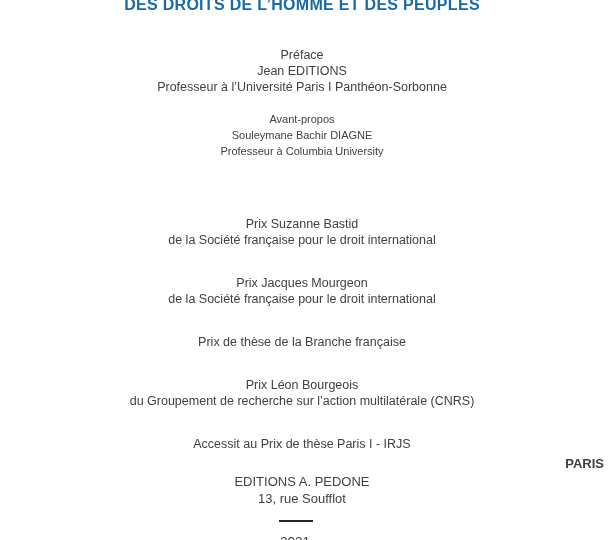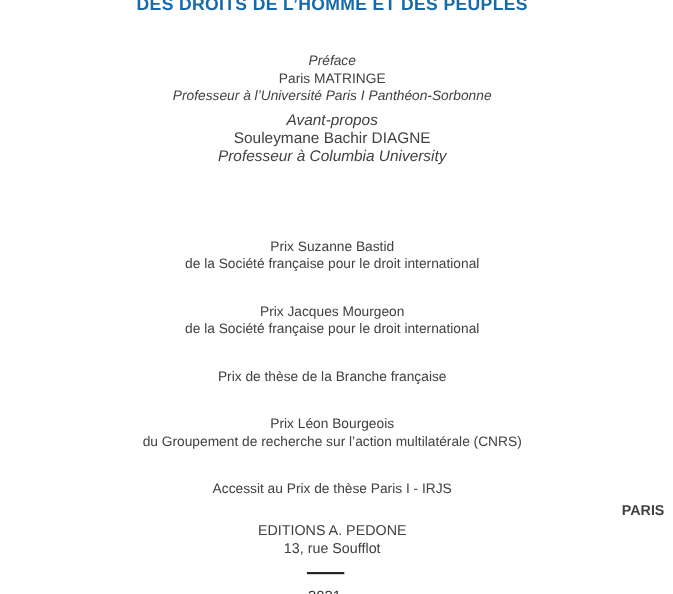--- a/index.html
+++ b/index.html
@@ -23,24 +23,24 @@
     left: 0;
     right: 0;
     font-size: 16px;
     line-height: 16px;
     font-weight: bold;
     letter-spacing: 0.3px;
     white-space: nowrap;
   }
   .block { position: absolute; left: 0; right: 0; }
   .preface-block  { top: 47px;  font-size: 12.5px; line-height: 16px; }
-  .foreword-block { top: 101px; font-size: 14px; line-height: 16px; }
+  .foreword-block { top: 111px; font-size: 11px; line-height: 16px; }
   .awards-block   { top: 189px; font-size: 12.5px; line-height: 16px; }
   .award { margin-bottom: 5px; margin-top: 27px; }
-  .italic { font-style: italic; }
+  .italic { }
   .imprint-block { top: 455px; font-size: 13px; line-height: 17.5px; }
   .imprint-city { font-weight: bold; text-align: right; }
   .divider {
     position: absolute;
     top: 520px;
     left: 279px;
     width: 34px;
     height: 2px;
     background: #262626;
   }
@@ -56,21 +56,21 @@
 </style>
 </head>
 <body>
 
 <div class="page">
 
   <div class="series-title" style="color: rgb(23, 106, 169);">DES DROITS DE L’HOMME ET DES PEUPLES</div>
 
   <section class="block preface-block">
     <div class="italic">Préface</div>
-    <div>Paris MATRINGE</div>
+    <div>Jean EDITIONS</div>
     <div class="italic">Professeur à l’Université Paris I Panthéon-Sorbonne</div>
   </section>
 
   <section class="block foreword-block">
     <div class="italic">Avant-propos</div>
     <div>Souleymane Bachir DIAGNE</div>
     <div class="italic">Professeur à Columbia University</div>
   </section>
 
   <section class="block awards-block">

